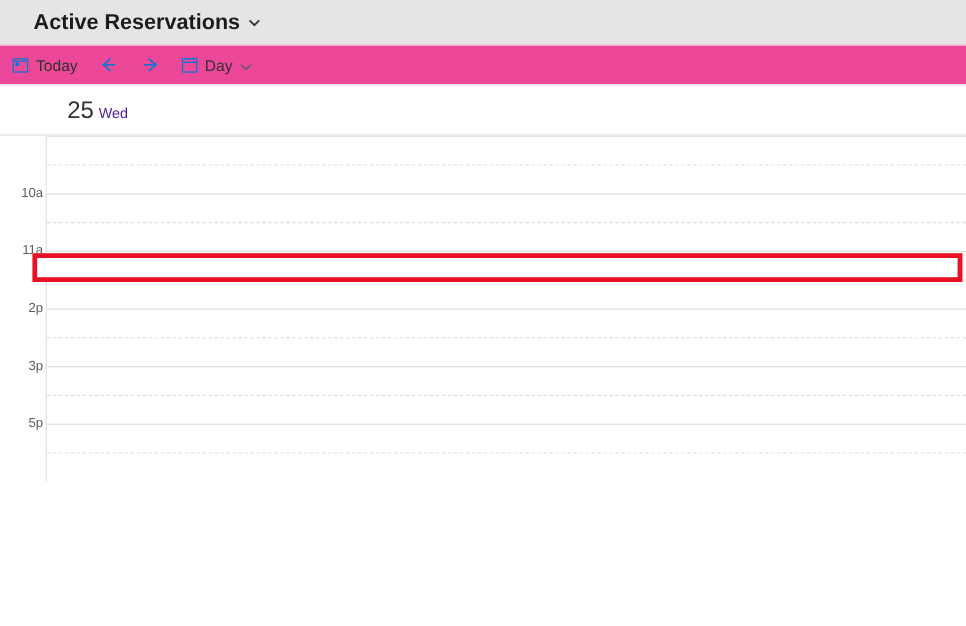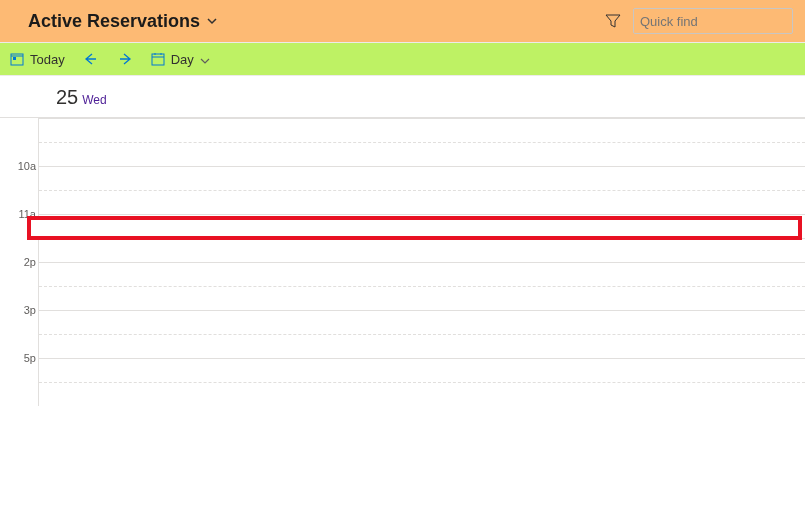--- a/index.html
+++ b/index.html
@@ -14,21 +14,21 @@
       width: 805px;
       height: 522px;
       overflow: hidden;
       background: #fff;
     }
     .header {
       display: flex;
       align-items: center;
       justify-content: space-between;
       padding: 8px 12px 8px 28px;
-      background: #fdba74;
+      background: #e5e5e5;
     }
     .title-group {
       display: flex;
       align-items: center;
       gap: 6px;
       cursor: pointer;
     }
     .title {
       font-size: 18px;
       font-weight: 600;
@@ -65,21 +65,21 @@
       flex: 1;
       font-size: 13px;
       color: #605e5c;
       background: transparent;
     }
     .toolbar {
       display: flex;
       align-items: center;
       gap: 14px;
       padding: 4px 10px;
-      background: #bef264;
+      background: #ec4899;
       border-top: 1px solid #edebe9;
       border-bottom: 1px solid #edebe9;
       height: 34px;
     }
     .tb-group {
       display: flex;
       align-items: center;
       gap: 6px;
       cursor: pointer;
       color: #323130;
@@ -176,31 +176,20 @@
 <body>
 
 <div class="header">
   <div class="title-group">
     <span class="title">Active Reservations</span>
     <span class="chev-down">
       <svg viewBox="0 0 12 12" width="12" height="12">
           <path d="M2 4 L6 8 L10 4" fill="none" stroke="#323130" stroke-width="1.5"></path>
         </svg>
     </span>
-  </div>
-  <div class="header-right">
-    <span class="filter-icon">
-      <svg viewBox="0 0 16 16" width="16" height="16">
-          <path d="M1 2 H15 L10 8 V14 L6 12 V8 Z" fill="none" stroke="#323130" stroke-width="1"></path>
-        </svg>
-    </span>
-    <div class="search-box">
-      <input type="text" placeholder="Quick find" style="">
-
-    </div>
   </div>
 </div>
 
 <div class="toolbar">
   <div class="tb-group">
     <span class="tb-icon">
       <svg viewBox="0 0 14 14" width="14" height="14">
           <rect x="1" y="2" width="12" height="11" fill="none" stroke="#0078d4" stroke-width="1"></rect>
           <rect x="3" y="5" width="3" height="3" fill="#0078d4"></rect>
           <line x1="1" y1="4" x2="13" y2="4" stroke="#0078d4"></line>

